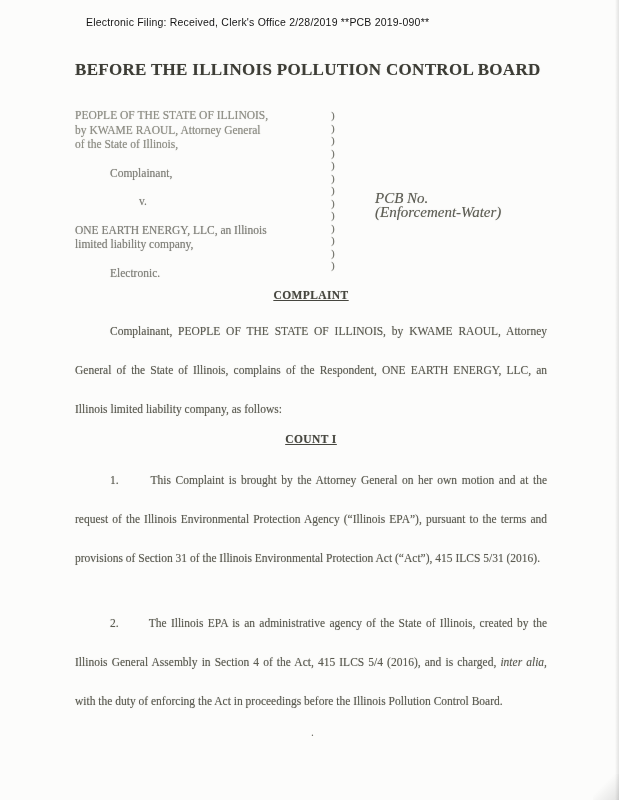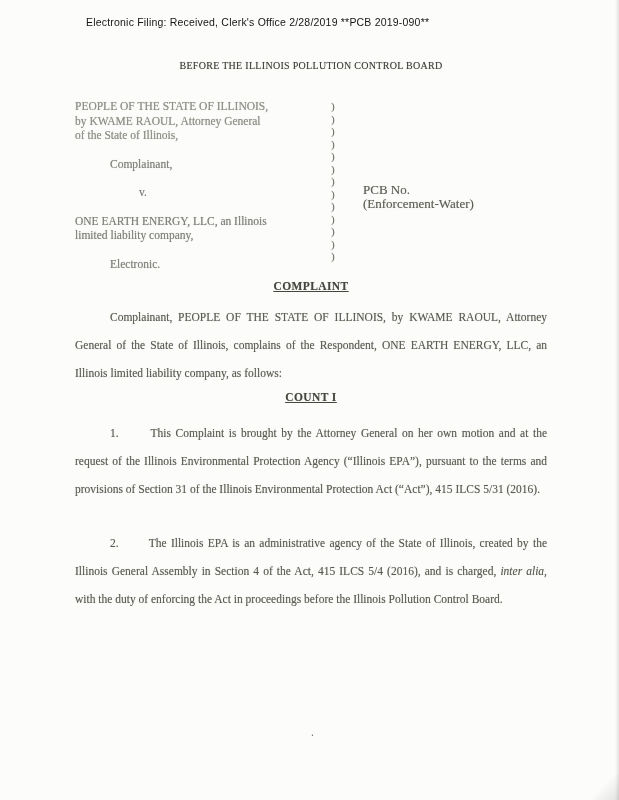--- a/index.html
+++ b/index.html
@@ -37,23 +37,22 @@
     color: #161616;
     letter-spacing: 0.2px;
   }
 
   .content {
     position: absolute; left: 75px; top: 60px; width: 472px;
     text-shadow: 0 0 0.8px rgba(115,115,105,0.55);
   }
 
   .doc-title {
-    text-align: center;
-    font-weight: normal;
-    font-size: 10px;
+    font-weight: bold;
+    font-size: 17px;
     letter-spacing: 0.3px;
     color: #3d3d36;
   }
 
   .caption {
     position: relative;
     margin-top: 28px;
     font-size: 11.5px;
     line-height: 14.5px;
     color: #82827а;
@@ -65,39 +64,40 @@
   .cap-v { margin-left: 64px; }
   .cap-gap { margin-top: 14px; }
   .cap-faded { color: #8f8f86; }
   .parens-col {
     position: absolute; left: 256px; top: 1px;
     font-size: 11px; line-height: 12.5px;
     color: #73736b;
     white-space: pre-line;
   }
   .case-info {
-    position: absolute; left: 288px; top: 84px;
-    font-size: 13px; line-height: 13.5px;
+    position: absolute; left: 300px; top: 84px;
+    font-size: 15px; line-height: 13.5px;
     color: #5e5e55;
+    font-style: italic;
   }
 
   .heading {
     text-align: center;
     font-weight: bold;
     font-size: 11.5px;
     color: #46463f;
     letter-spacing: 0.4px;
   }
   .heading .u { text-decoration: underline; }
   .complaint-heading { margin-top: 9px; }
   .count-heading { margin-top: 3px; line-height: 14px; }
 
   .body-para {
     font-size: 11.5px;
-    line-height: 28px;
+    line-height: 39px;
     text-align: justify;
     color: #5b5b51;
     text-indent: 35px;
   }
   .intro-para { margin-top: 11px; }
   .para-1 { margin-top: 15px; }
   .para-2 { margin-top: 26px; }
   .para-2 i { font-style: italic; }
 
   .page-mark {

